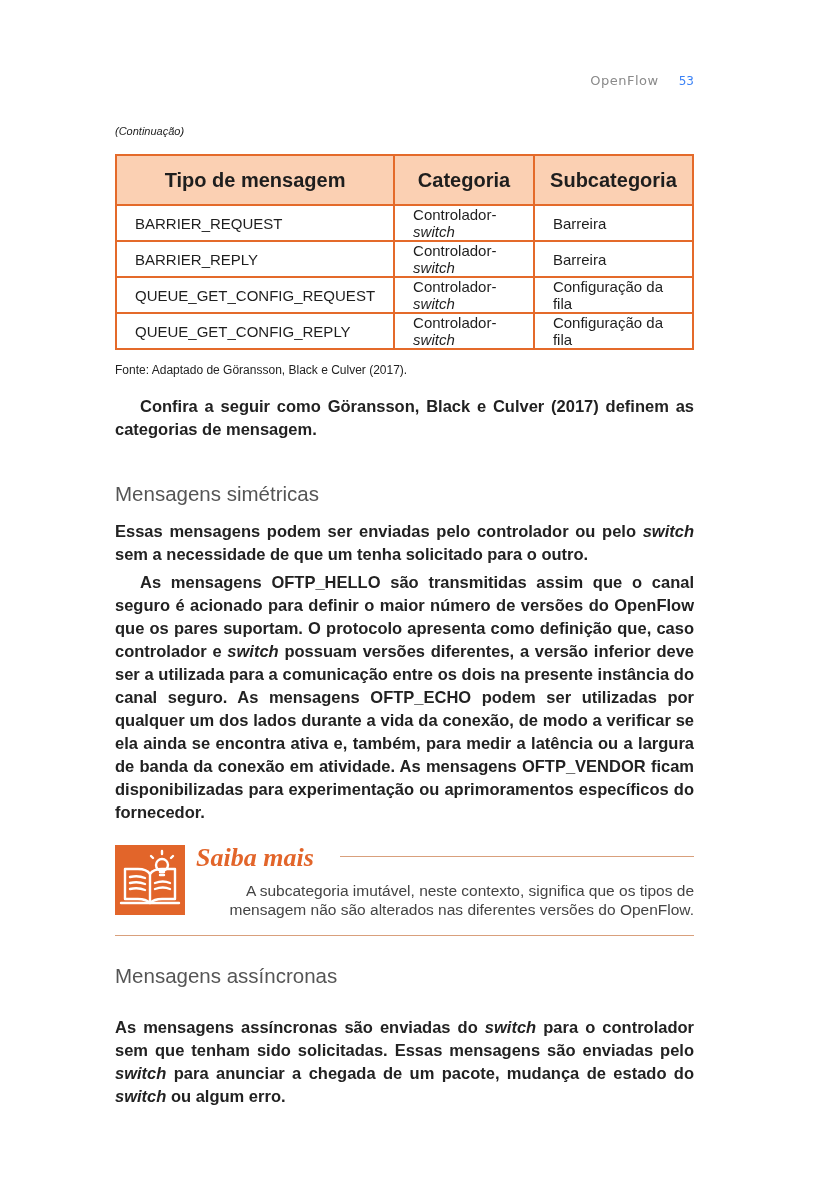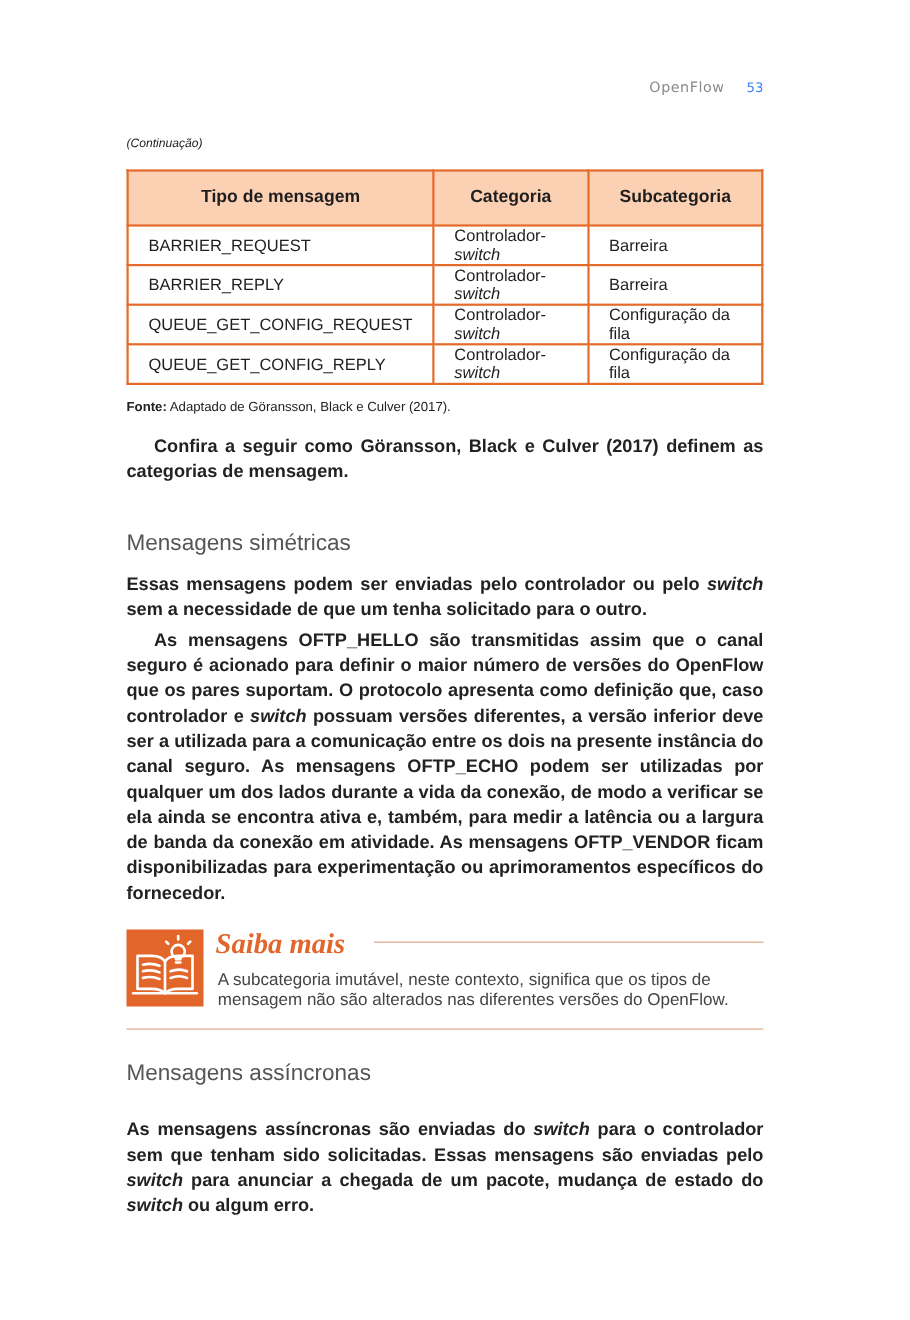--- a/index.html
+++ b/index.html
@@ -6,35 +6,35 @@
   body { width:827px; height:1200px; position:relative; overflow:hidden;
          font-family:"Liberation Sans", sans-serif; color:#222; }
   .running-head { position:absolute; top:73px; right:133px; display:flex; align-items:baseline; gap:20px; }
   .rh-title { font-family:"DejaVu Sans", sans-serif; font-size:13px; color:#8a8a8a; letter-spacing:0.5px; }
   .rh-page { font-family:"DejaVu Sans", sans-serif; font-size:12px; font-weight:normal; color:#3b82f6; }
 
   .cont { position:absolute; left:115px; top:125px; font-size:11px; font-style:italic; color:#222; }
 
   table.msg { position:absolute; left:115px; top:154px; width:579px; border-collapse:collapse; font-size:15px; }
   table.msg th, table.msg td { border:2px solid #e46a2a; }
-  table.msg th { background:#fbd0b3; height:46px; font-weight:bold; text-align:center; color:#1e1e1e; font-size:16px; }
+  table.msg th { background:#fbd0b3; height:46px; font-weight:bold; text-align:center; color:#1e1e1e; font-size:20px; }
   table.msg td { height:32px; padding:0 18px; color:#1e1e1e; }
   table.msg col.c1 { width:229px; } table.msg col.c2 { width:160px; } table.msg col.c3 { width:190px; }
 
   .fonte { position:absolute; left:115px; top:363px; font-size:12px; color:#222; }
-  .fonte b { font-weight:bold; }
+  .fonte b { font-weight:normal; }
 
   .body-text { position:absolute; left:115px; width:579px; font-size:16.5px; line-height:23px; color:#222; text-align:justify;font-weight:bold; }
   .indent { text-indent:25px; }
   .h2 { position:absolute; left:115px; font-size:20.5px; color:#555; }
 
   .saiba-icon { position:absolute; left:115px; top:845px; width:70px; height:70px; background:#e2652a; }
   .saiba-title { position:absolute; left:196px; top:843px; font-size:26px; font-weight:bold; font-style:italic; color:#e2652a;font-family:Liberation Serif, serif; }
   .saiba-line { position:absolute; left:340px; top:856px; width:354px; height:1px; background:#d9a07c; }
-  .saiba-text { position:absolute; left:198px; top:881px; width:496px; font-size:15.5px; line-height:19px; color:#444; }
+  .saiba-text { position:absolute; left:198px; top:881px; width:496px; font-size:15.5px; line-height:19px; color:#444;text-align:right; }
   .saiba-bottom { position:absolute; left:115px; top:935px; width:579px; height:1px; background:#d9a07c; }
 </style>
 </head>
 <body>
 
 <div class="running-head">
   <span class="rh-title">OpenFlow</span>
   <span class="rh-page">53</span>
 </div>
 

